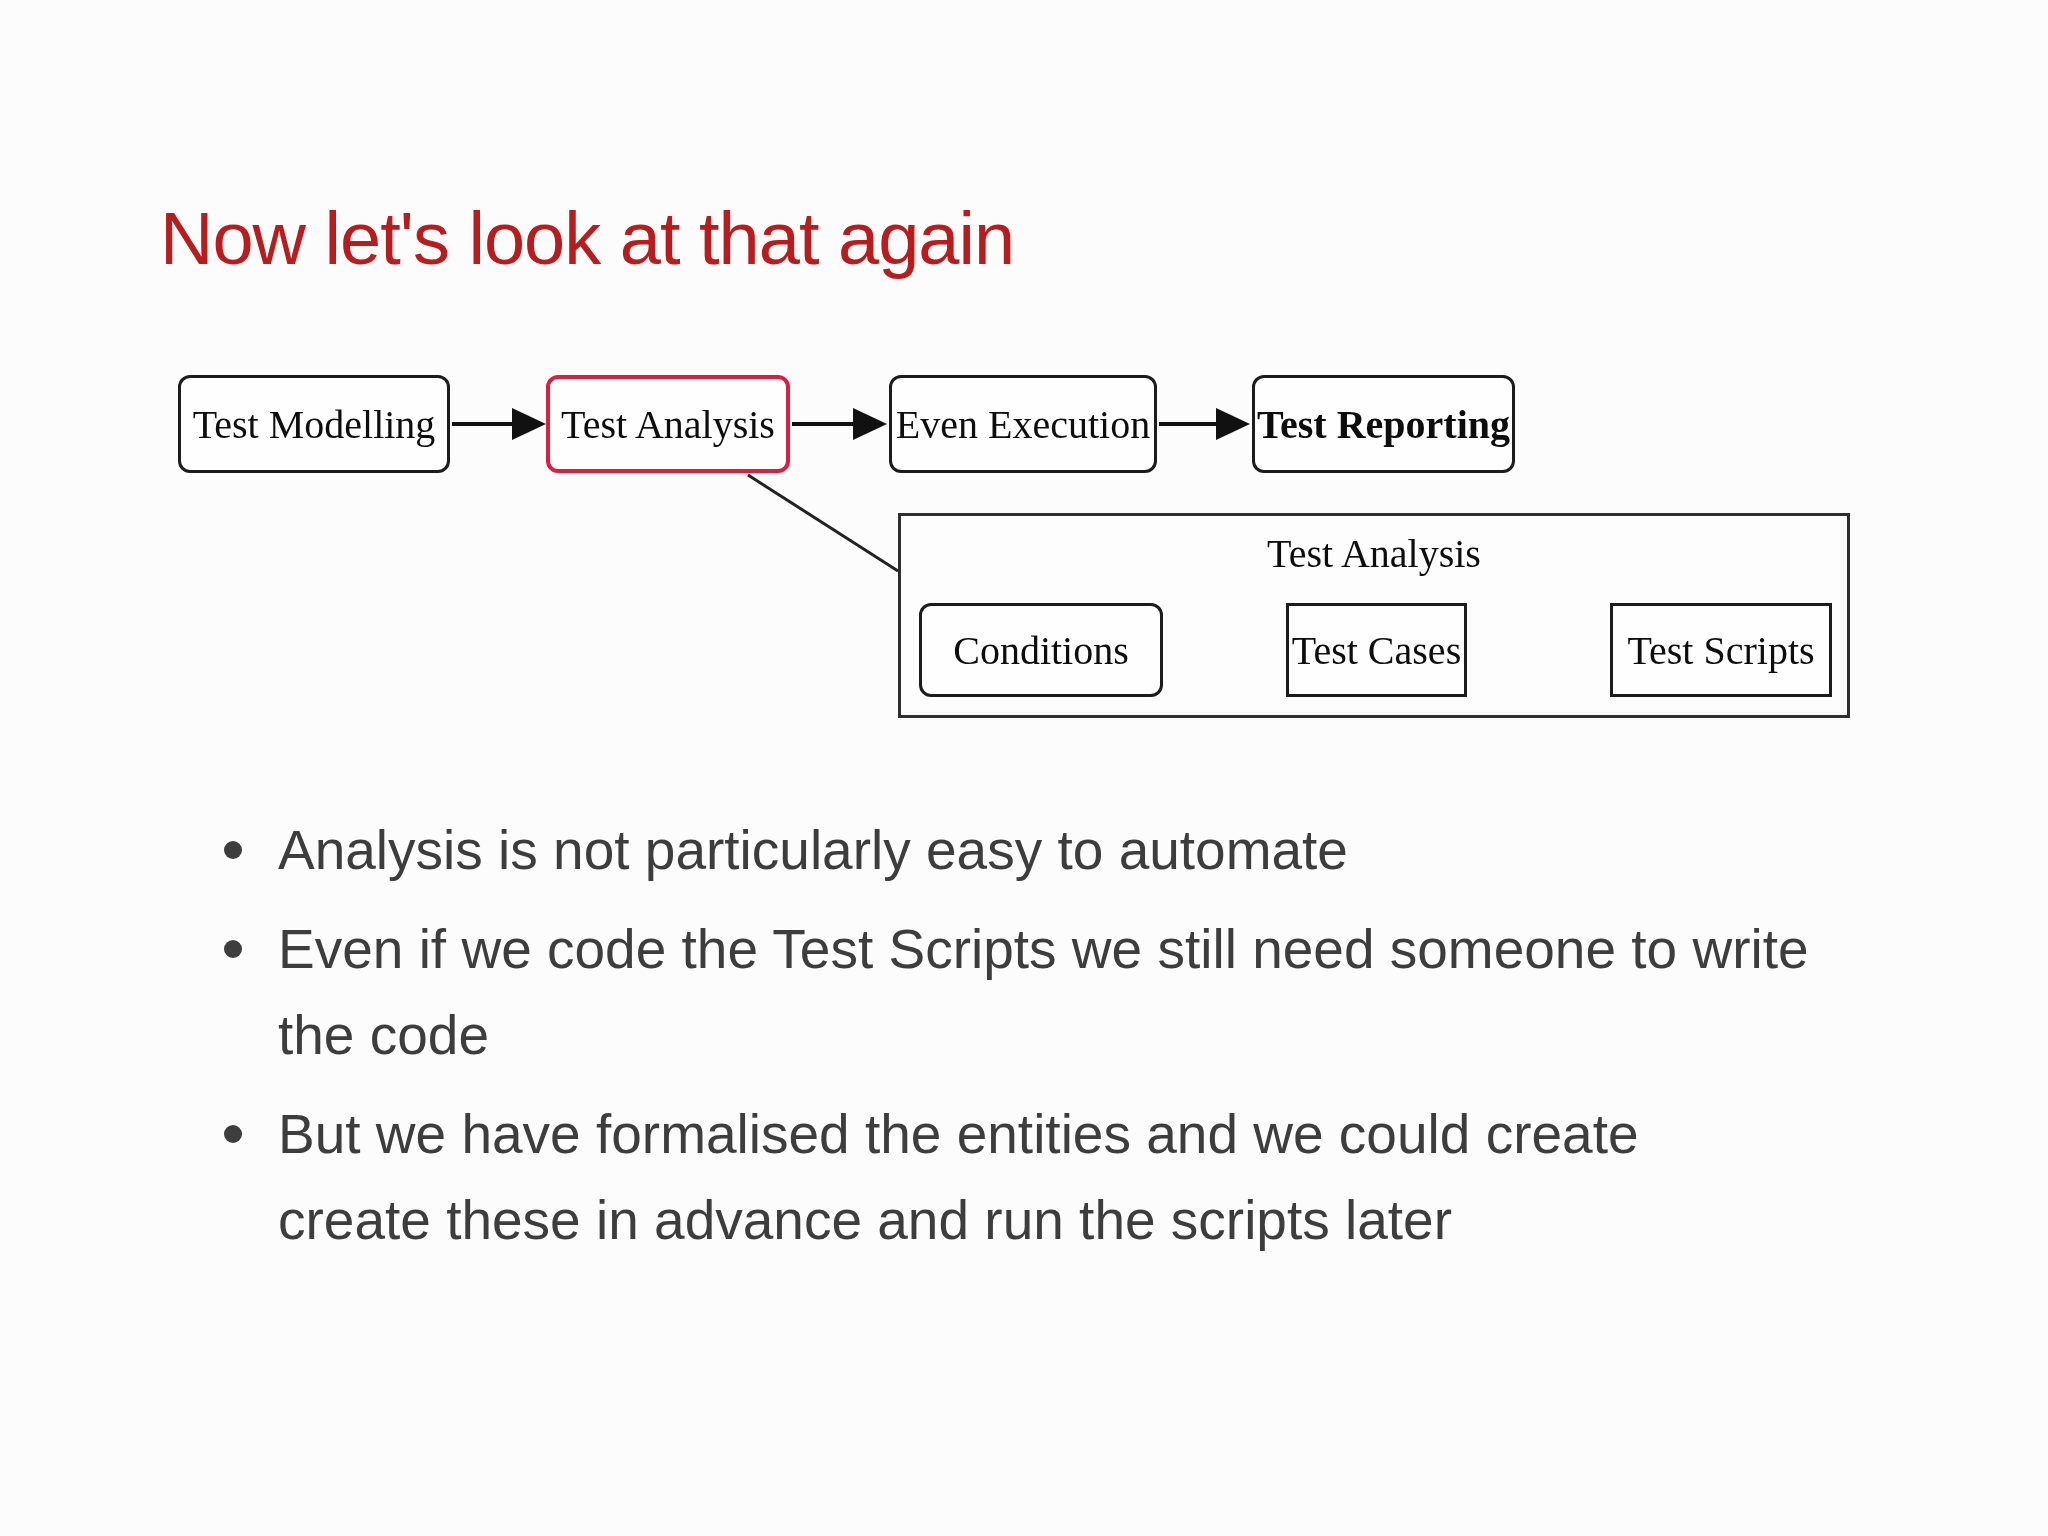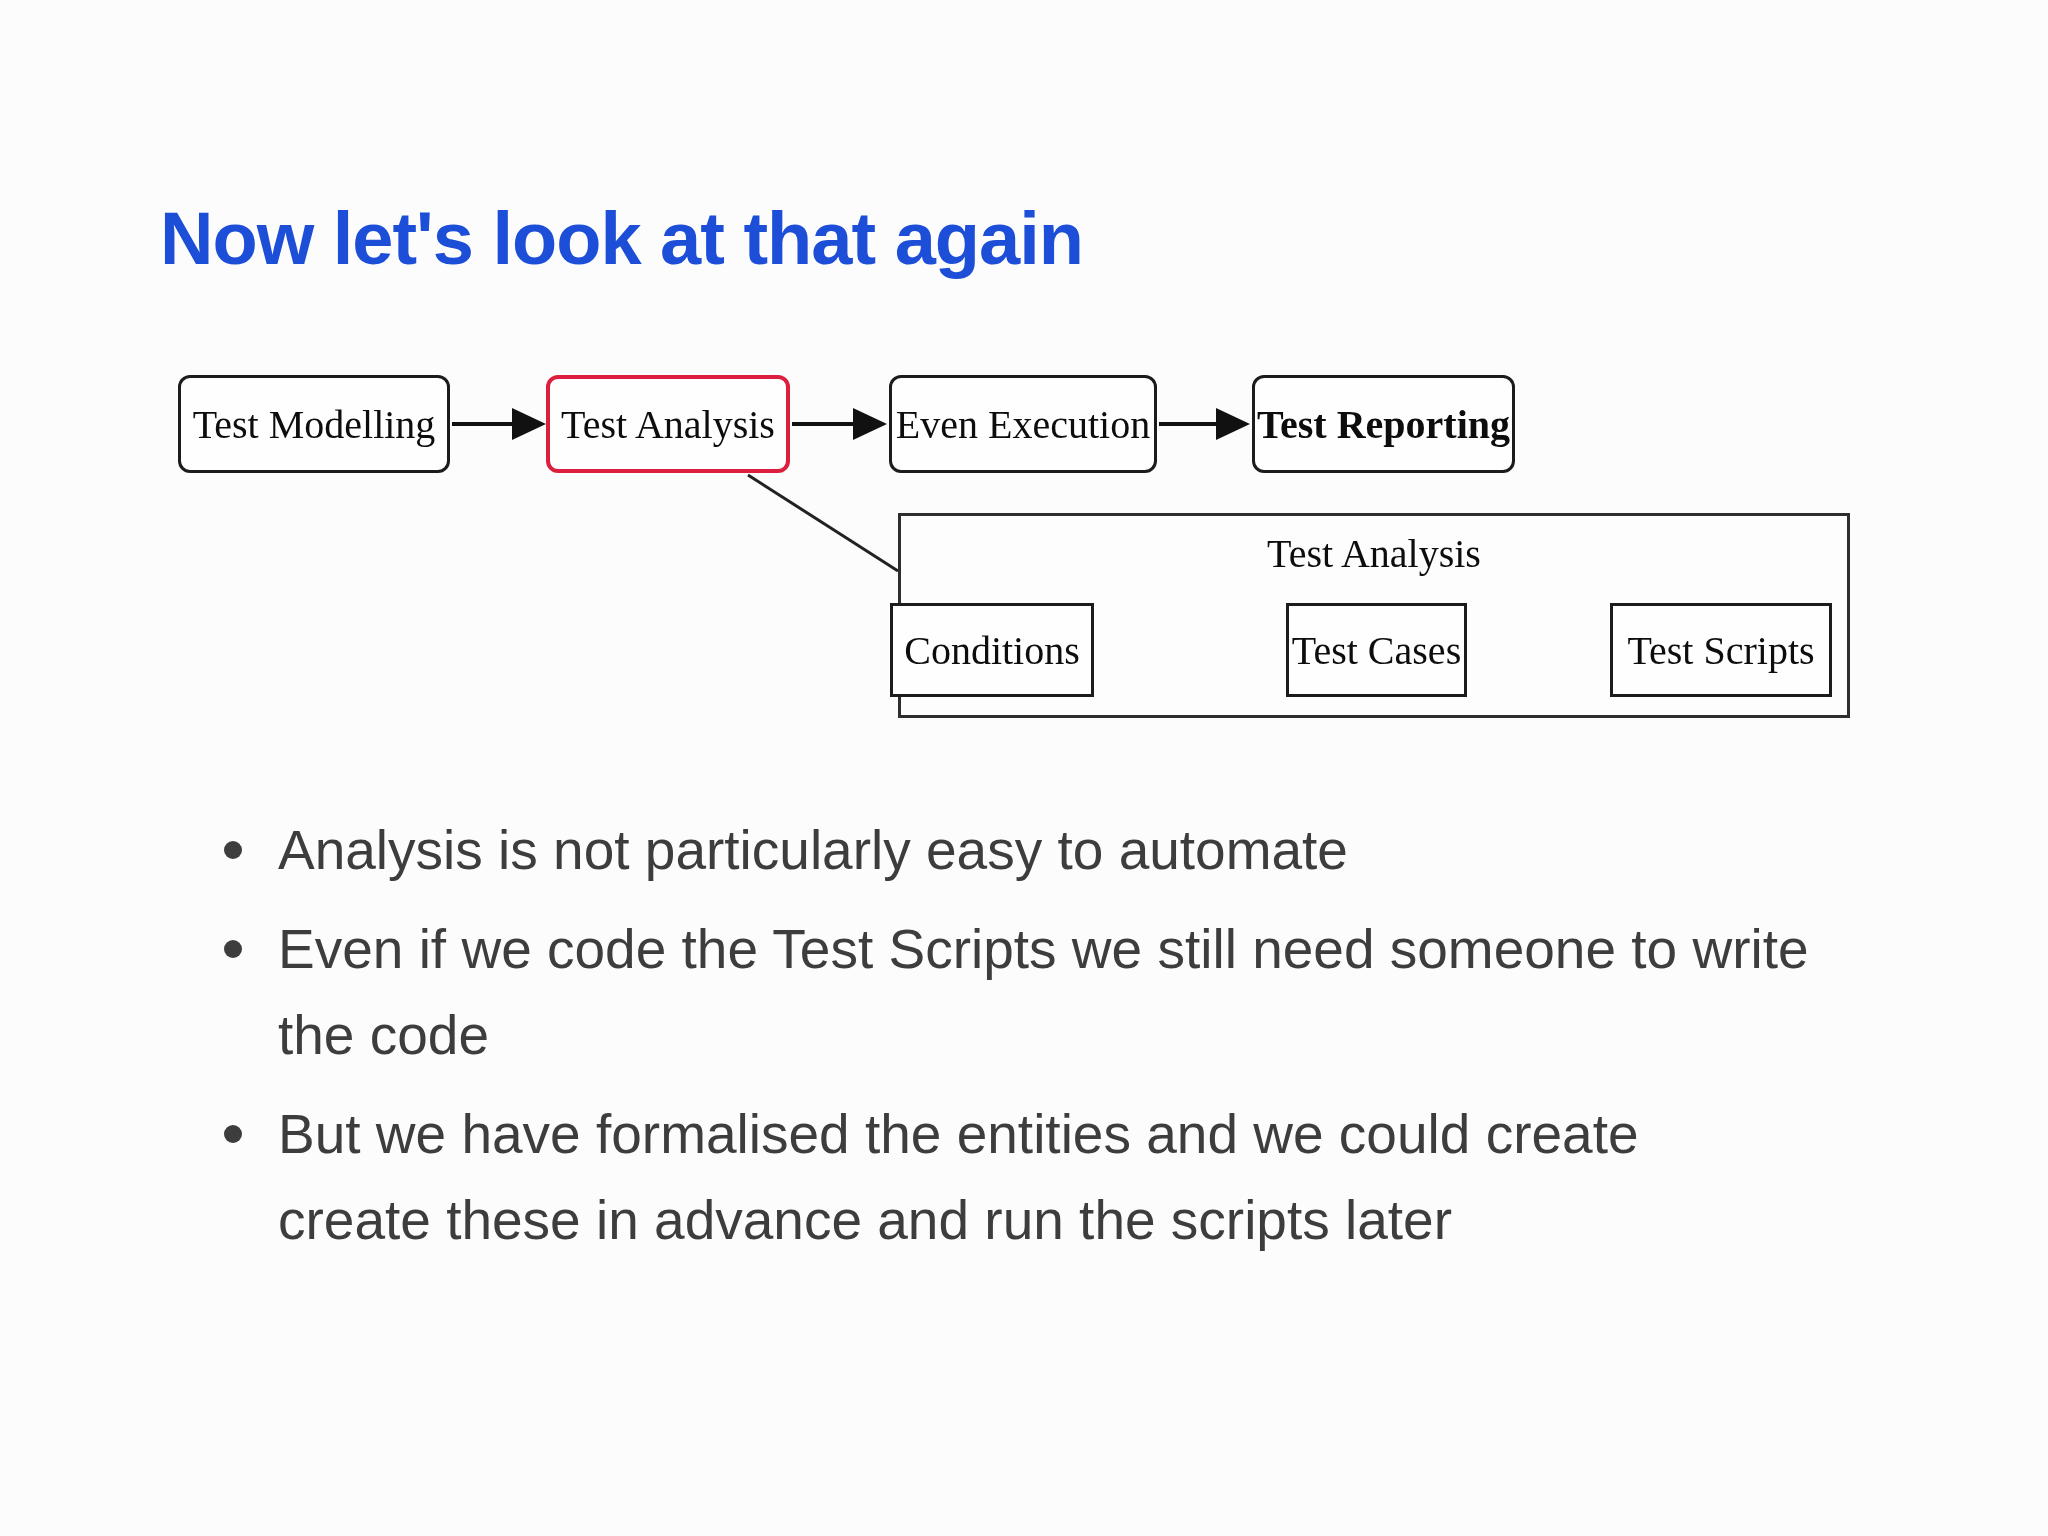--- a/index.html
+++ b/index.html
@@ -15,23 +15,23 @@
     overflow: hidden;
     font-family: "Liberation Sans", sans-serif;
   }
 
   
   .title {
     position: absolute;
     left: 160px;
     top: 196px;
     font-size: 74px;
-    font-weight: 700;
+    font-weight: 400;
     letter-spacing: -1px;
-    color: #1d4ed8;
+    color: #b91c1c;
     white-space: nowrap;
     text-align: right;
   }
 
   
   .diagram {
     position: absolute;
     left: 0; top: 0;
     width: 2048px;
     height: 790px;
@@ -72,21 +72,21 @@
     position: absolute;
     top: 14px;
     left: 0;
     width: 100%;
     text-align: center;
     font-family: "Liberation Serif", serif;
     font-size: 40px;
     color: #0d0d0d;
   }
   .inner-row { top: 603px; height: 94px; }
-  .box-conditions { left: 890px;  width: 204px; }
+  .box-conditions { left: 919px;  width: 244px; border-radius: 12px; }
   .box-cases      { left: 1286px; width: 181px; }
   .box-scripts    { left: 1610px; width: 222px; }
 
   .connectors {
     position: absolute;
     left: 0; top: 0;
   }
 
   
   .bullets {

